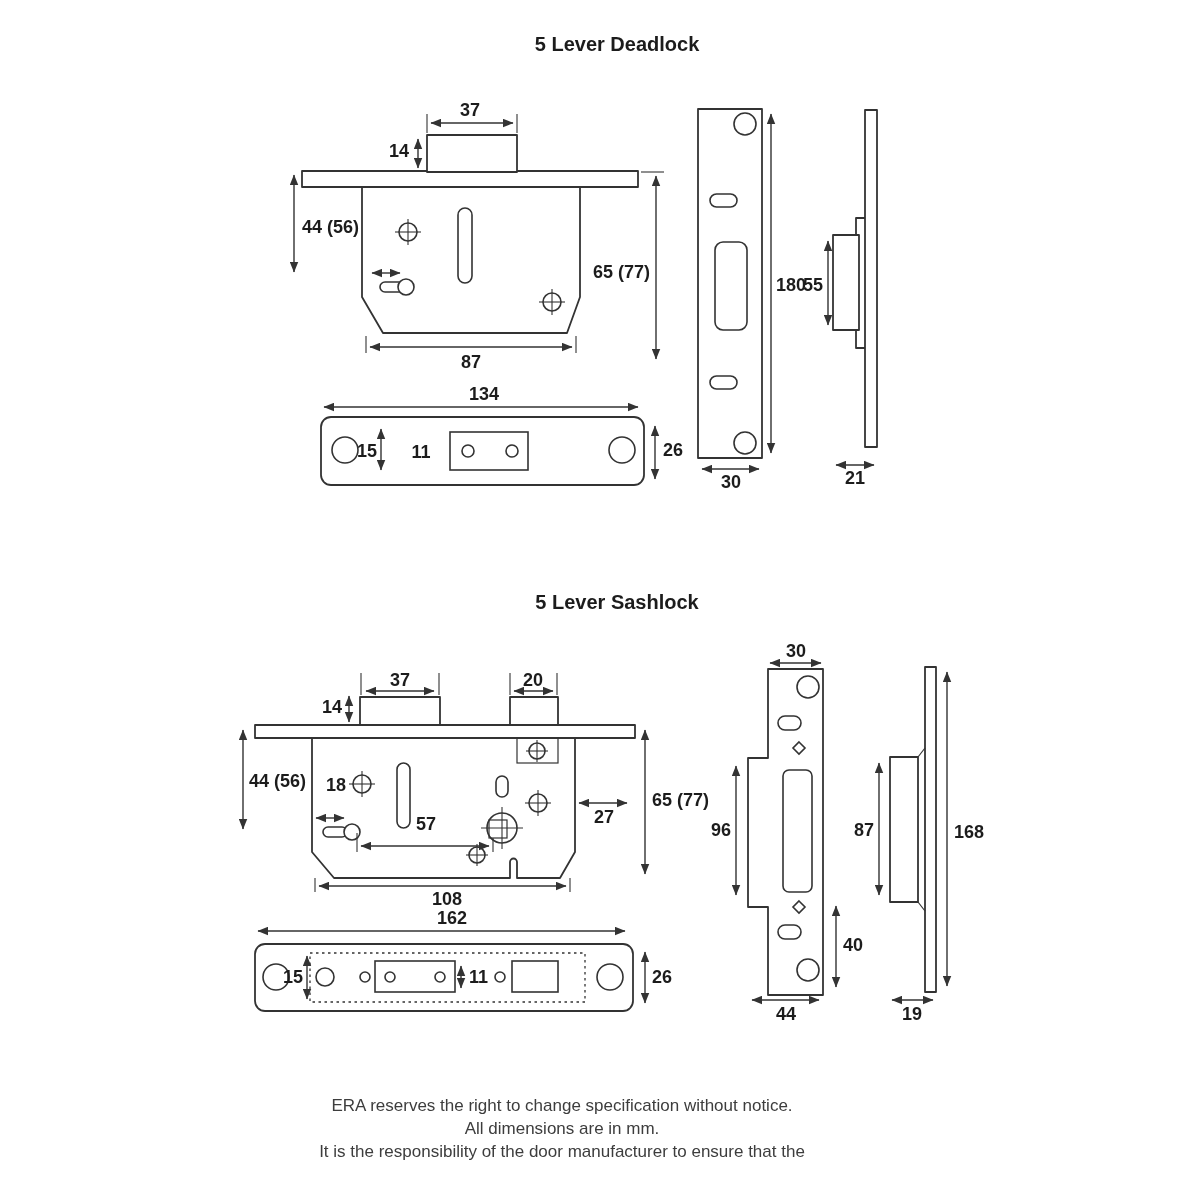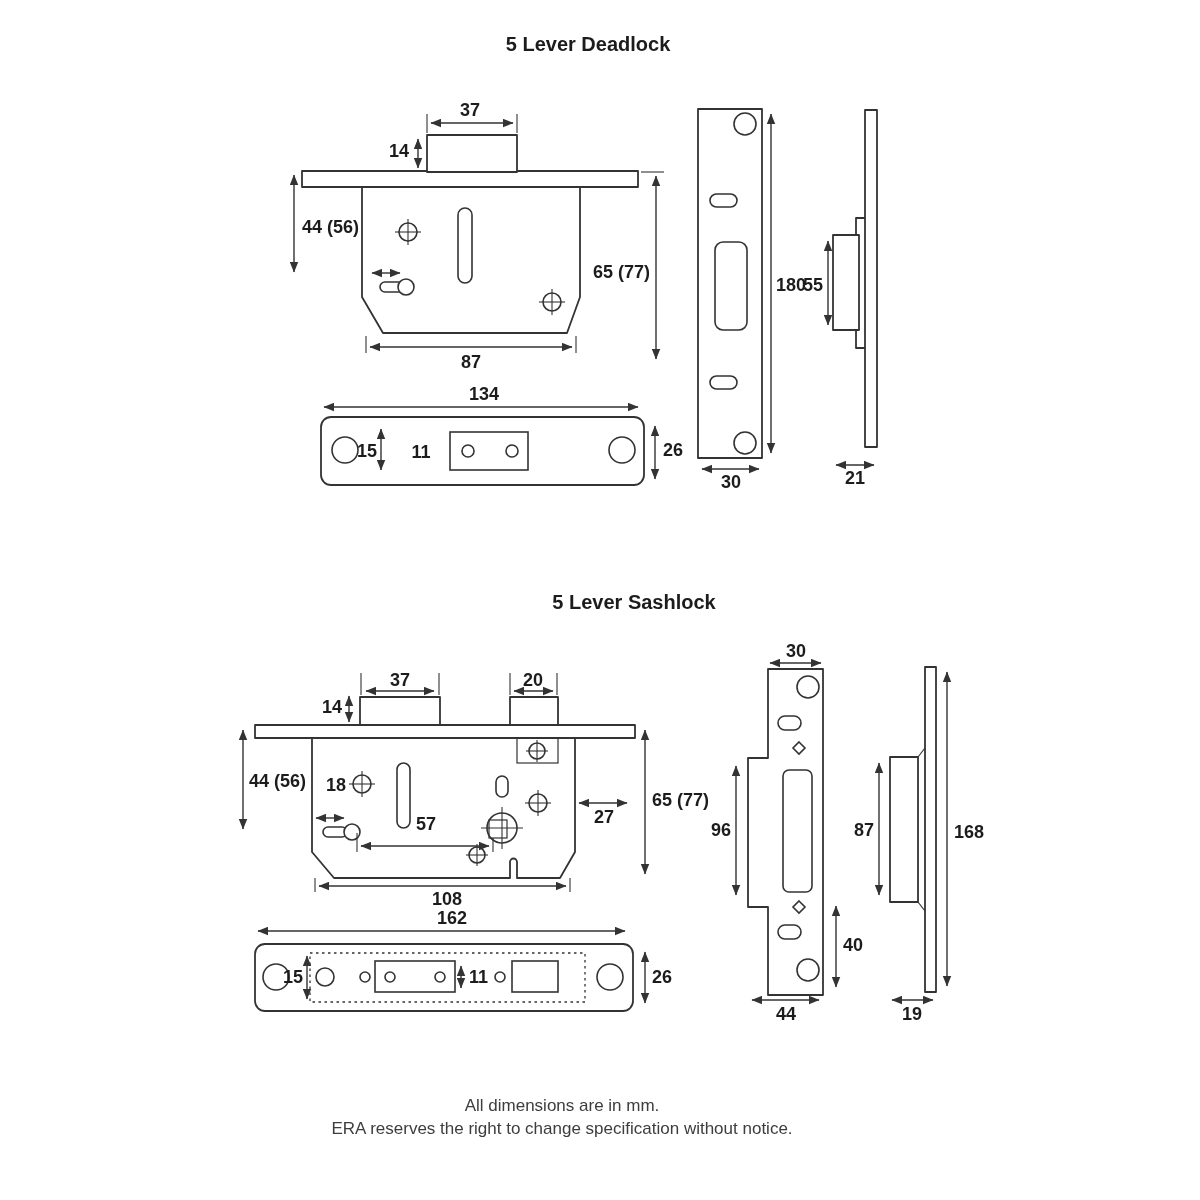--- a/index.html
+++ b/index.html
@@ -4,22 +4,22 @@
 <style>
   html,body{margin:0;padding:0}
   body{
     width:1200px;height:1200px;position:relative;background:#ffffff;
     font-family:"Liberation Sans",sans-serif;overflow:hidden;
   }
   .title{
     position:absolute;transform:translateX(-50%);
     font-size:20px;font-weight:600;color:#1c1c1c;white-space:nowrap;
   }
-  #deadlock-title{left:588px;top:33px}
-  #sashlock-title{left:634px;top:591px}
+  #deadlock-title{left:617px;top:33px}
+  #sashlock-title{left:617px;top:591px}
   .footer{
     position:absolute;left:562px;top:1094px;transform:translateX(-50%);
     text-align:center;font-size:17px;line-height:23px;color:#3d3d3d;white-space:nowrap;
   }
   svg.diagram{position:absolute;top:0;left:0}
   .part{fill:#ffffff;stroke:#333333;stroke-width:1.8;stroke-linejoin:round}
   .hole{fill:#ffffff;stroke:#333333;stroke-width:1.6}
   .thin{fill:none;stroke:#333333;stroke-width:1.2}
   .dash{fill:none;stroke:#333333;stroke-width:1.3;stroke-dasharray:2.5 3.5}
   .dim{fill:none;stroke:#333333;stroke-width:1.4}
@@ -232,15 +232,16 @@
     <line x1="879" y1="763" x2="879" y2="895" class="dim" marker-start="url(#arr)" marker-end="url(#arr)"></line>
     <text class="lbl" x="874" y="836" text-anchor="end">87</text>
     <line x1="947" y1="672" x2="947" y2="986" class="dim" marker-start="url(#arr)" marker-end="url(#arr)"></line>
     <text class="lbl" x="954" y="838" text-anchor="start">168</text>
     <line x1="892" y1="1000" x2="933" y2="1000" class="dim" marker-start="url(#arr)" marker-end="url(#arr)"></line>
     <text class="lbl" x="912" y="1020" text-anchor="middle">19</text>
   </g>
 </svg>
 
 <div class="footer">
+  <div>ERA reserves the right to change specification without notice.</div>
   <div>All dimensions are in mm.</div>
-  <div>ERA reserves the right to change specification without notice.</div>
+  <div>It is the responsibility of the door manufacturer to ensure that the</div>
 </div>
 
 </body></html>

